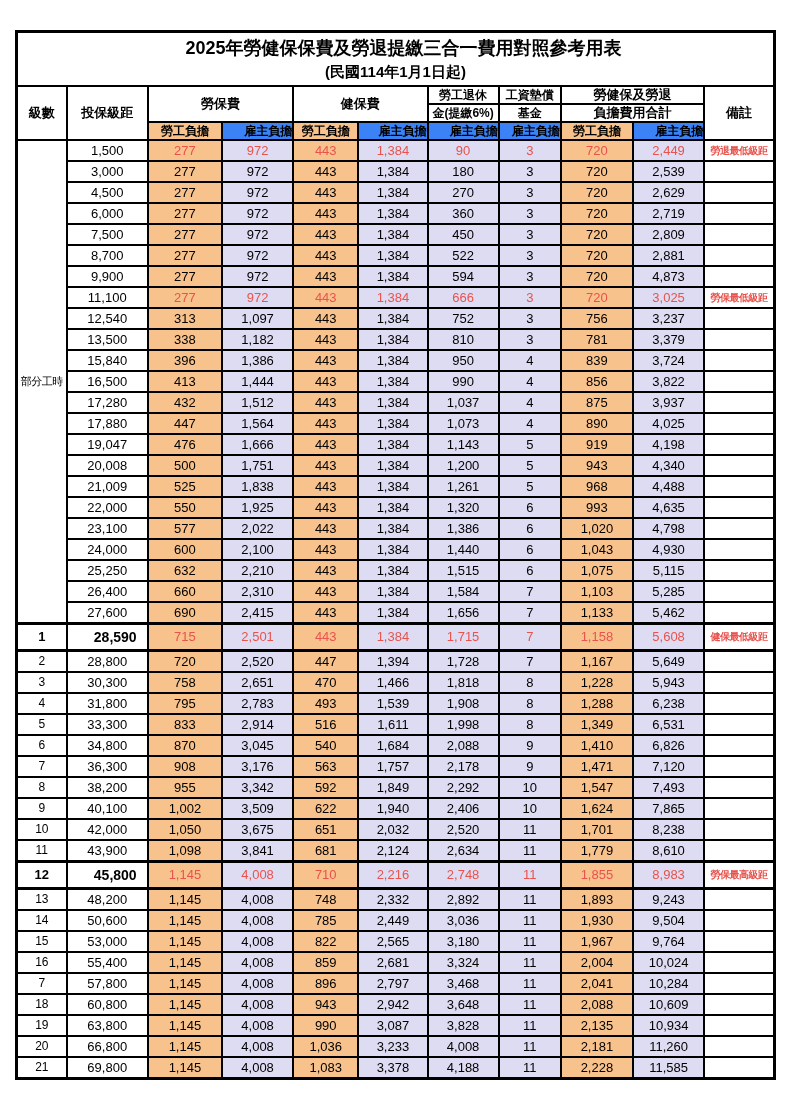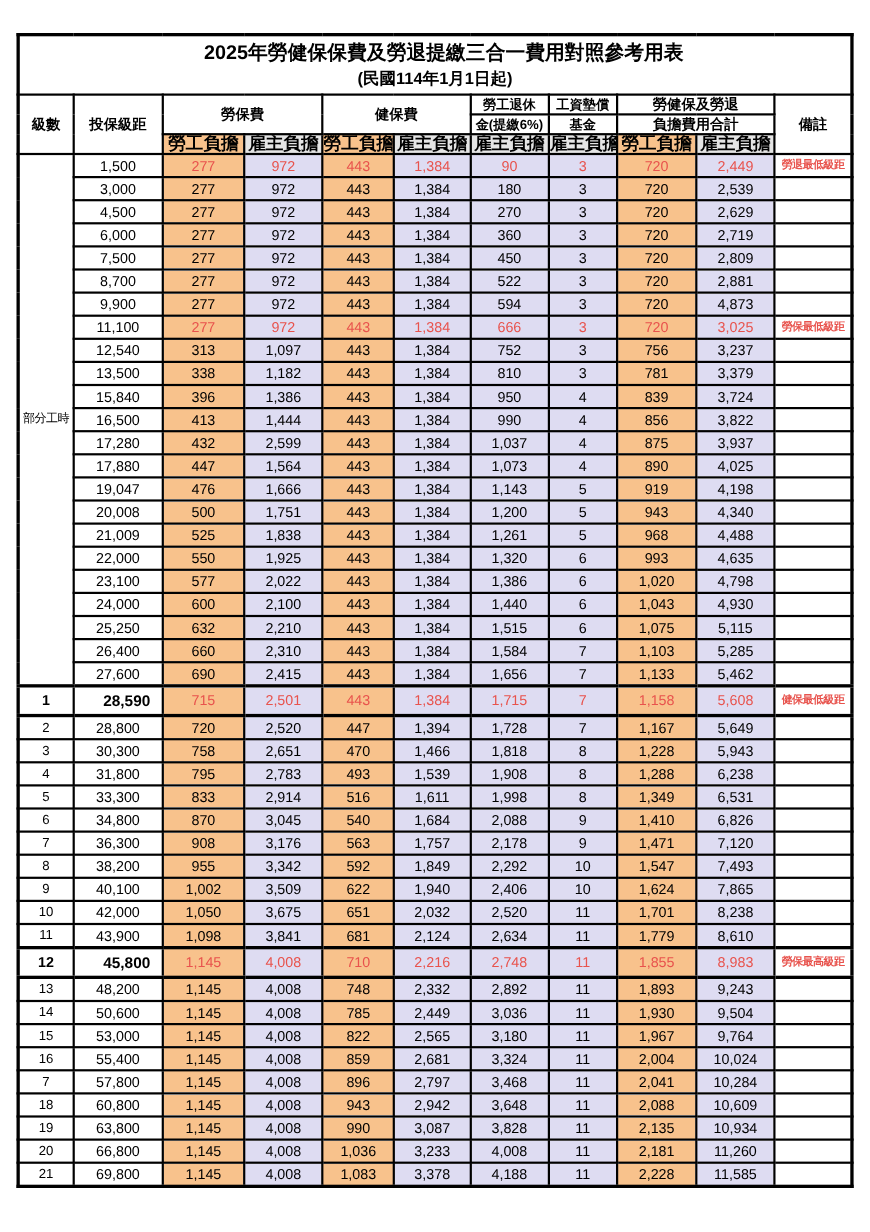--- a/index.html
+++ b/index.html
@@ -8,23 +8,23 @@
   table.fee{position:absolute;left:15px;top:30px;width:761px;border-collapse:collapse;table-layout:fixed;
     border:3px solid #000;}
   td,th{border:2px solid #000;text-align:center;vertical-align:middle;padding:0;overflow:hidden;white-space:nowrap;}
   
   td.title-cell{height:50px;background:#fff;padding:1px 0;}
   .ttl{font-size:18px;font-weight:700;line-height:26px;padding-left:16px;}
   .sub-ttl{font-size:15px;font-weight:700;line-height:22px;}
   
   th{background:#fff;font-weight:700;font-size:13px;height:16px;line-height:16px;}
   th.small{font-size:12px;}
-  th.subh{font-size:16px;height:16px;}
+  th.subh{font-size:12px;height:16px;}
   th.emp-h{background:#f8c28c;}
-  th.er-h{background:#e5e5e5;}
+  th.er-h{background:#3b82f6;text-align:right;}
   
   tbody td{height:19px;line-height:19px;font-size:13px;}
   td.level{background:#fff;font-size:12px;}
   td.pt{font-size:11px;letter-spacing:-0.5px;}
   td.bracket{background:#fff;font-size:13px;border-radius:10px;}
   td.emp{background:#f8c28c;}
   td.er{background:#dedcf2;}
   td.remark{background:#fff;color:#e8534d;font-size:10px;font-weight:700;letter-spacing:-0.5px;}
   tr.red td.emp,tr.red td.er{color:#e8534d;}
   tr.thick td{border-top-width:3px;border-bottom-width:3px;height:24px;line-height:24px;}
@@ -224,21 +224,21 @@
           <td class="er">1,384</td>
           <td class="er">990</td>
           <td class="er">4</td>
           <td class="emp">856</td>
           <td class="er">3,822</td>
           <td class="remark"></td>
         </tr>
         <tr>
           <td class="bracket">17,280</td>
           <td class="emp">432</td>
-          <td class="er">2,599</td>
+          <td class="er">1,512</td>
           <td class="emp">443</td>
           <td class="er">1,384</td>
           <td class="er">1,037</td>
           <td class="er">4</td>
           <td class="emp">875</td>
           <td class="er">3,937</td>
           <td class="remark"></td>
         </tr>
         <tr>
           <td class="bracket">17,880</td>

